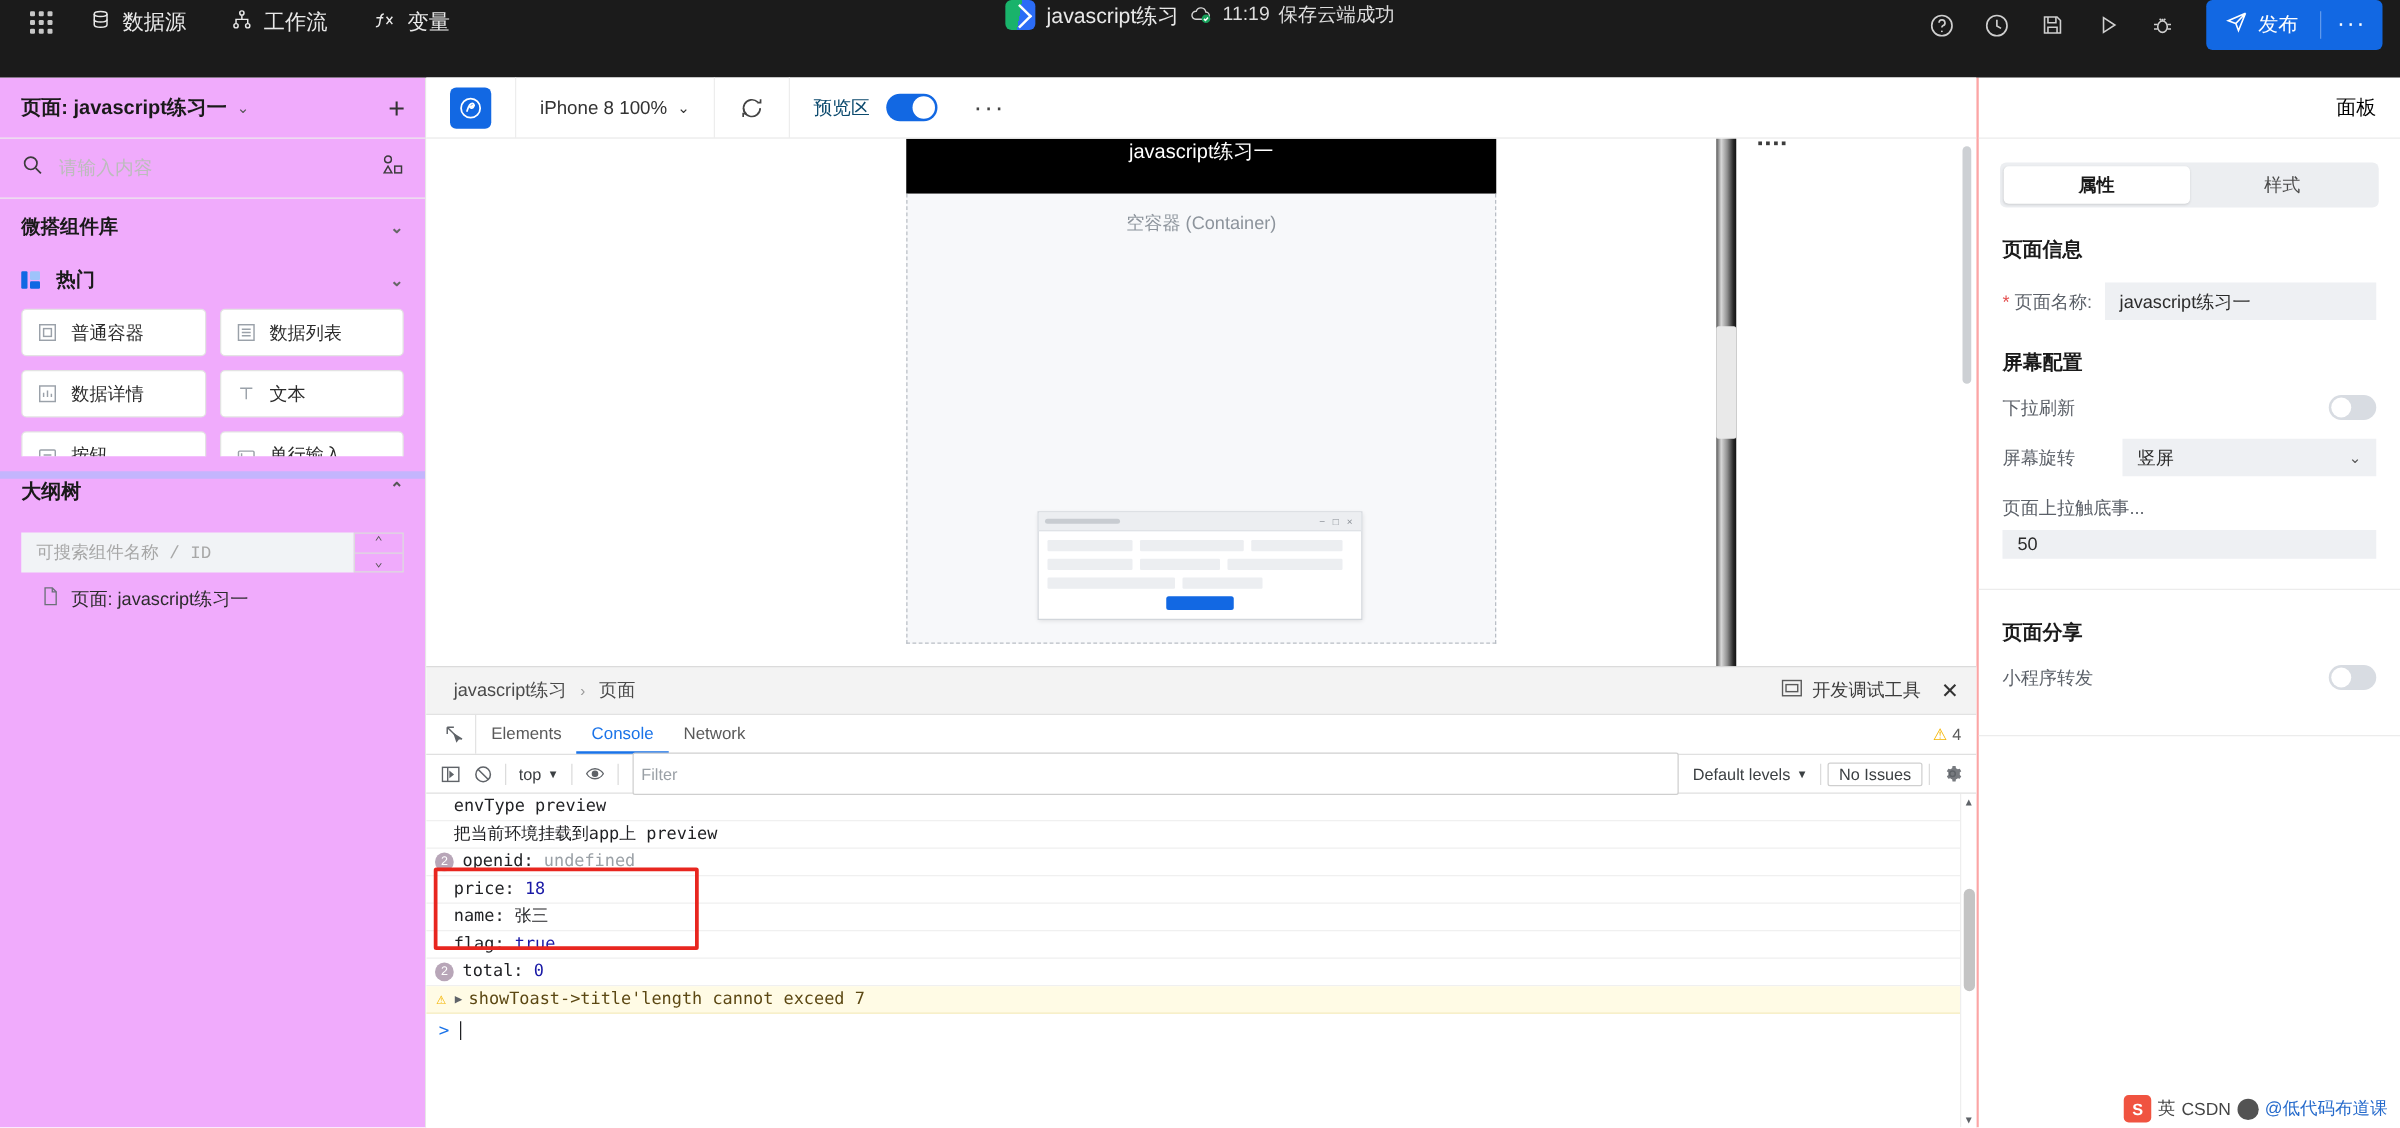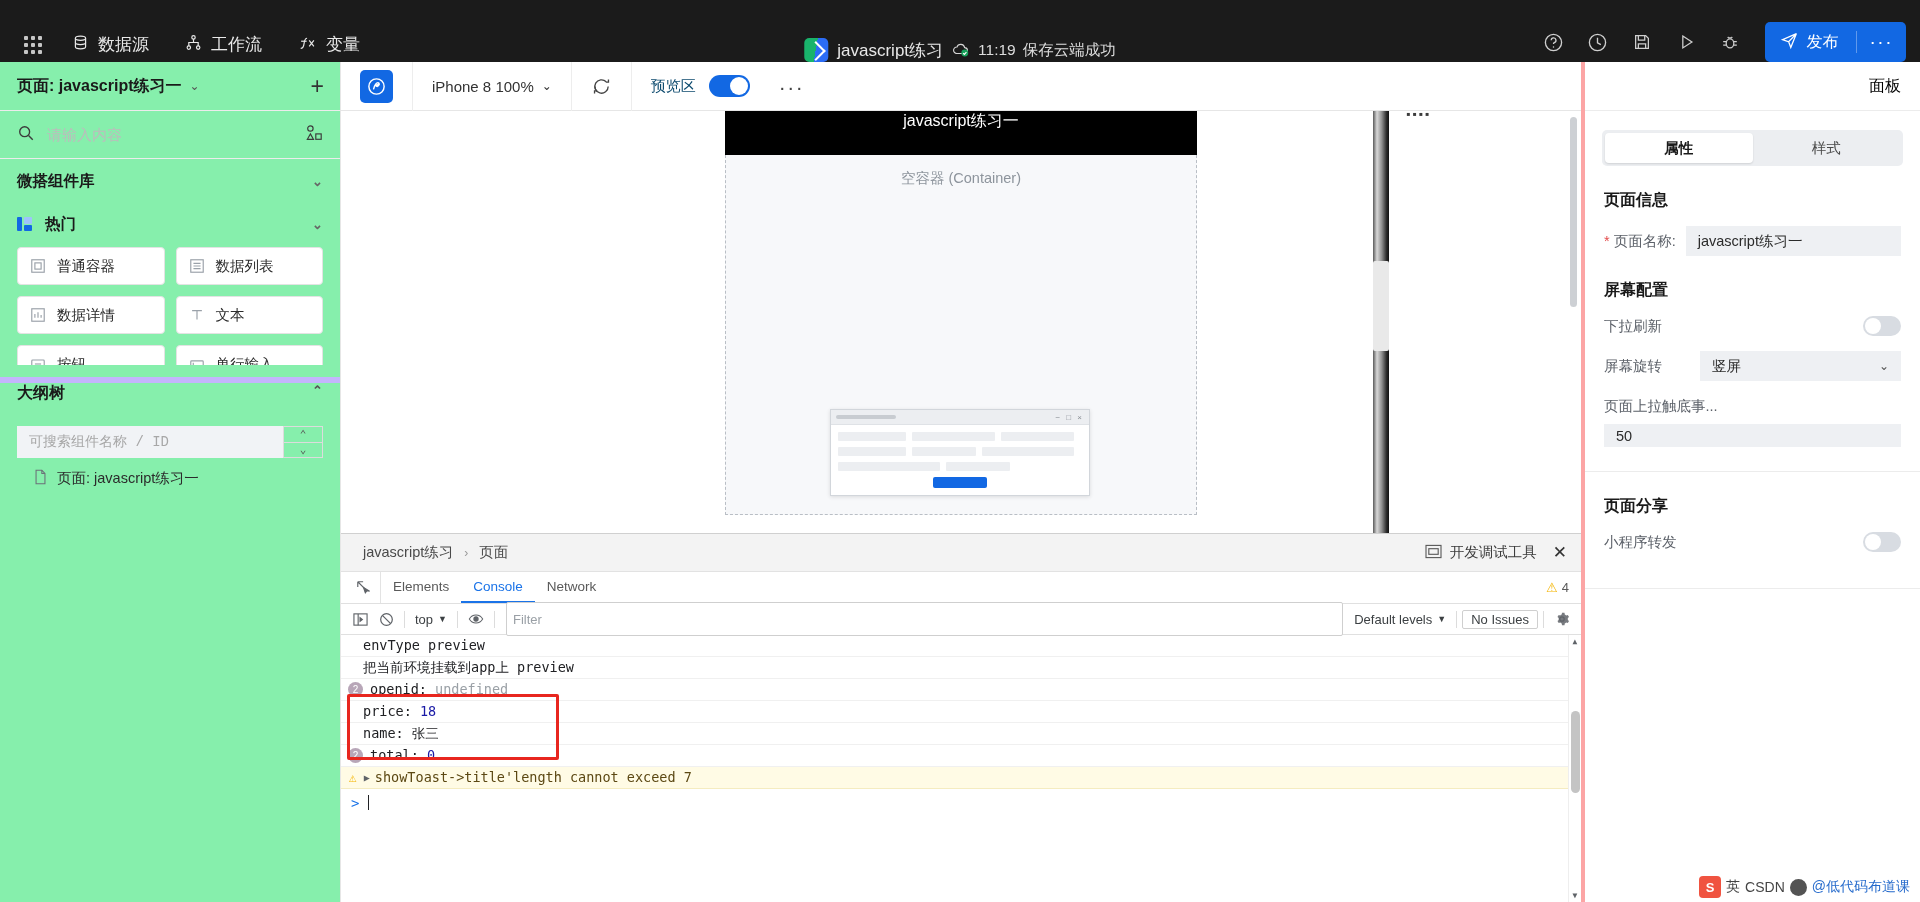--- a/index.html
+++ b/index.html
@@ -6,21 +6,21 @@
   html, body {
     width: 1920px; height: 902px;
     font-family: "Liberation Sans", sans-serif;
     background: #fff; overflow: hidden;
   }
   .app { position: relative; width: 1920px; height: 902px; display: flex; flex-direction: column; }
 
   
   .topbar {
     height: 62px; background: #1b1b1b; color: #e8e8e8;
-    display: flex; align-items: flex-end; flex: 0 0 62px;
+    display: flex; align-items: flex-start; flex: 0 0 62px;
     position: relative;
   }
   .tb-left { display: flex; align-items: center; padding-left: 14px; gap: 4px; }
   .tb-item {
     display: flex; align-items: center; gap: 9px;
     padding: 6px 16px; font-size: 17px; color: #e9e9e9; cursor: pointer;
     border-radius: 4px; white-space: nowrap;
   }
   .grid-icon { display: grid; grid-template-columns: repeat(3, 4px); gap: 3px; padding: 4px 10px; cursor:pointer;}
   .grid-icon i { width: 4px; height: 4px; background: #c7c7c7; border-radius: 1px; display:block;}
@@ -53,21 +53,21 @@
     display: flex; align-items: center; gap: 8px; color: #fff; font-size: 16px;
     padding: 0 17px 0 15px; height: 40px; cursor: pointer; white-space: nowrap;
   }
   .publish-div { width: 1px; height: 22px; background: rgba(255,255,255,.33); }
   .publish-more { padding: 0 13px; color: #fff; font-size: 19px; cursor: pointer; line-height: 38px; letter-spacing: 1.5px;}
 
   
   .body { flex: 1; display: flex; min-height: 0; }
 
   
-  .sidebar { width: 341px; flex: 0 0 341px; background: #86efac; border-right: 1px solid #e6e6e6; display: flex; flex-direction: column; min-height:0;}
+  .sidebar { width: 341px; flex: 0 0 341px; background: #f0abfc; border-right: 1px solid #e6e6e6; display: flex; flex-direction: column; min-height:0;}
   .sb-pagehead {
     height: 49px; display: flex; align-items: center; padding: 0 16px 0 17px;
     border-bottom: 1px solid #ececec; flex: 0 0 49px;
   }
   .sb-pagehead .ttl { font-size: 16px; font-weight: bold; color: #1a1a1a; white-space: nowrap; }
   .caret-d { margin-left: 8px; color: #555; font-size: 12px; }
   .sb-plus { margin-left: auto; font-size: 23px; color: #333; cursor: pointer; line-height: 1; font-weight: 300;}
   .sb-search {
     height: 48px; display: flex; align-items: center; gap: 12px; padding: 0 17px;
     border-bottom: 1px solid #ececec; flex: 0 0 48px;
@@ -234,21 +234,21 @@
   .hl-box {
     position: absolute; border: 3px solid #e8261f; border-radius: 2px; pointer-events: none;
   }
   .c-scroll {
     position: absolute; right: 0; top: 0; width: 13px; bottom: 0; background: #fff; border-left: 1px solid #eee;
   }
   .c-scroll .up, .c-scroll .dn { height: 13px; display: flex; align-items: center; justify-content: center; font-size: 8px; color: #5f6368; }
   .c-scroll .thumb { position: absolute; top: 76px; left: 2px; width: 9px; height: 82px; background: #c4c4c4; border-radius: 5px; }
 
   
-  .rightpanel { width: 339px; flex: 0 0 339px; background: #fff; border-left: 4px solid #fca5a5; display: flex; flex-direction: column; }
+  .rightpanel { width: 339px; flex: 0 0 339px; background: #fff; border-left: 2px solid #fca5a5; display: flex; flex-direction: column; }
   .rp-top { height: 49px; flex: 0 0 49px; display: flex; align-items: center; justify-content: flex-end; padding: 0 19px; border-bottom: 1px solid #ececec; }
   .rp-tabs { margin: 19px 17px 0; background: #eceef1; border-radius: 5px; height: 36px; display: flex; padding: 3px; }
   .rp-tab { flex: 1; display: flex; align-items: center; justify-content: center; font-size: 14.5px; color: #4a4a4a; border-radius: 4px; cursor: pointer; }
   .rp-tab.active { background: #fff; color: #1a1a1a; box-shadow: 0 1px 2px rgba(0,0,0,.12); font-weight: bold; }
   .rp-sect { font-size: 16px; font-weight: bold; color: #1a1a1a; padding: 24px 19px 0; }
   .rp-row { display: flex; align-items: center; padding: 15px 19px 0; gap: 10px; }
   .rp-lbl { font-size: 14.5px; color: #5c6169; white-space: nowrap; }
   .rp-lbl .req { color: #e34d4d; margin-right: 4px; }
   .rp-field {
     background: #eef0f3; height: 30px; flex: 1; display: flex; align-items: center; padding: 0 12px;
@@ -683,20 +683,24 @@
           <div class="c-row c-indent">
             <span class="c-key">price:</span>&nbsp;
             <span class="c-num">18</span>
           </div>
 
           <div class="c-row c-indent">
             <span class="c-key">name:</span>&nbsp;
             <span>张三</span>
           </div>
 
+          <div class="c-row c-indent">
+            <span class="c-key">flag:</span>&nbsp;
+            <span class="c-bool">true</span>
+          </div>
 
           <div class="c-row">
             <span class="badge-count">2</span>
             <span class="c-key">total:</span>&nbsp;
             <span class="c-num">0</span>
           </div>
 
           <div class="c-row c-warn-row">
             <span class="warn-tri">⚠</span>
             <span class="disc">▶</span>

